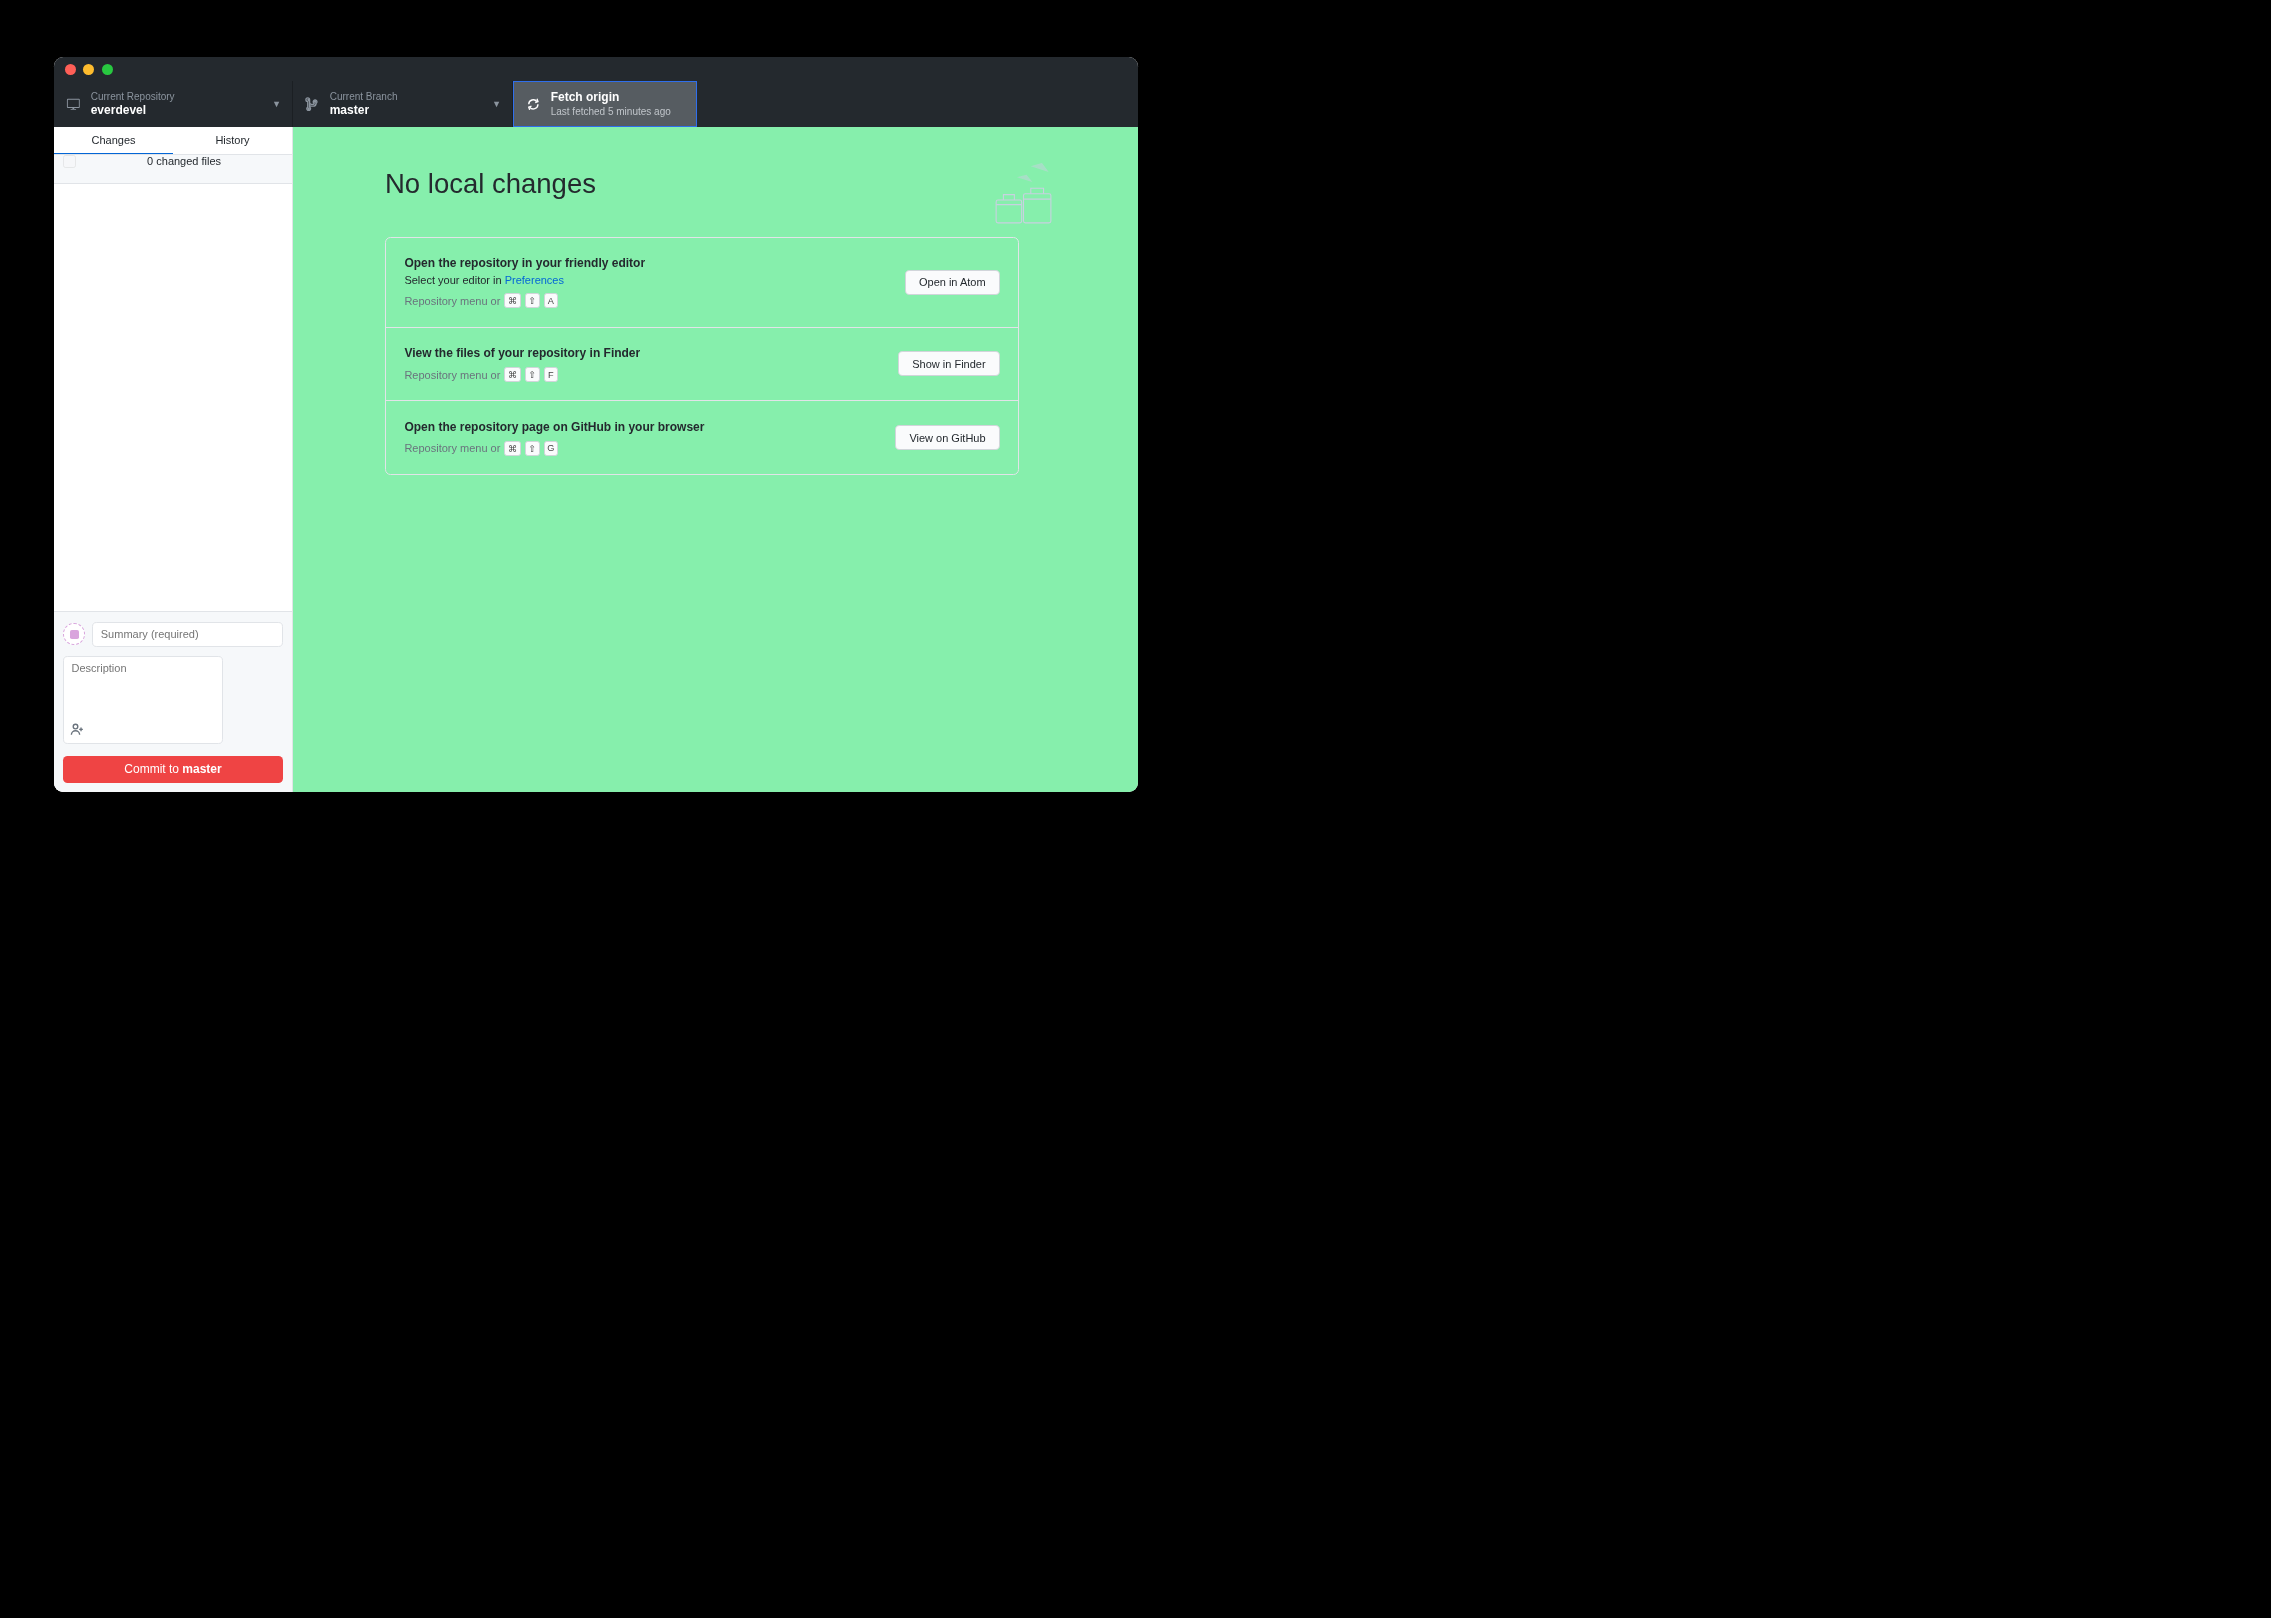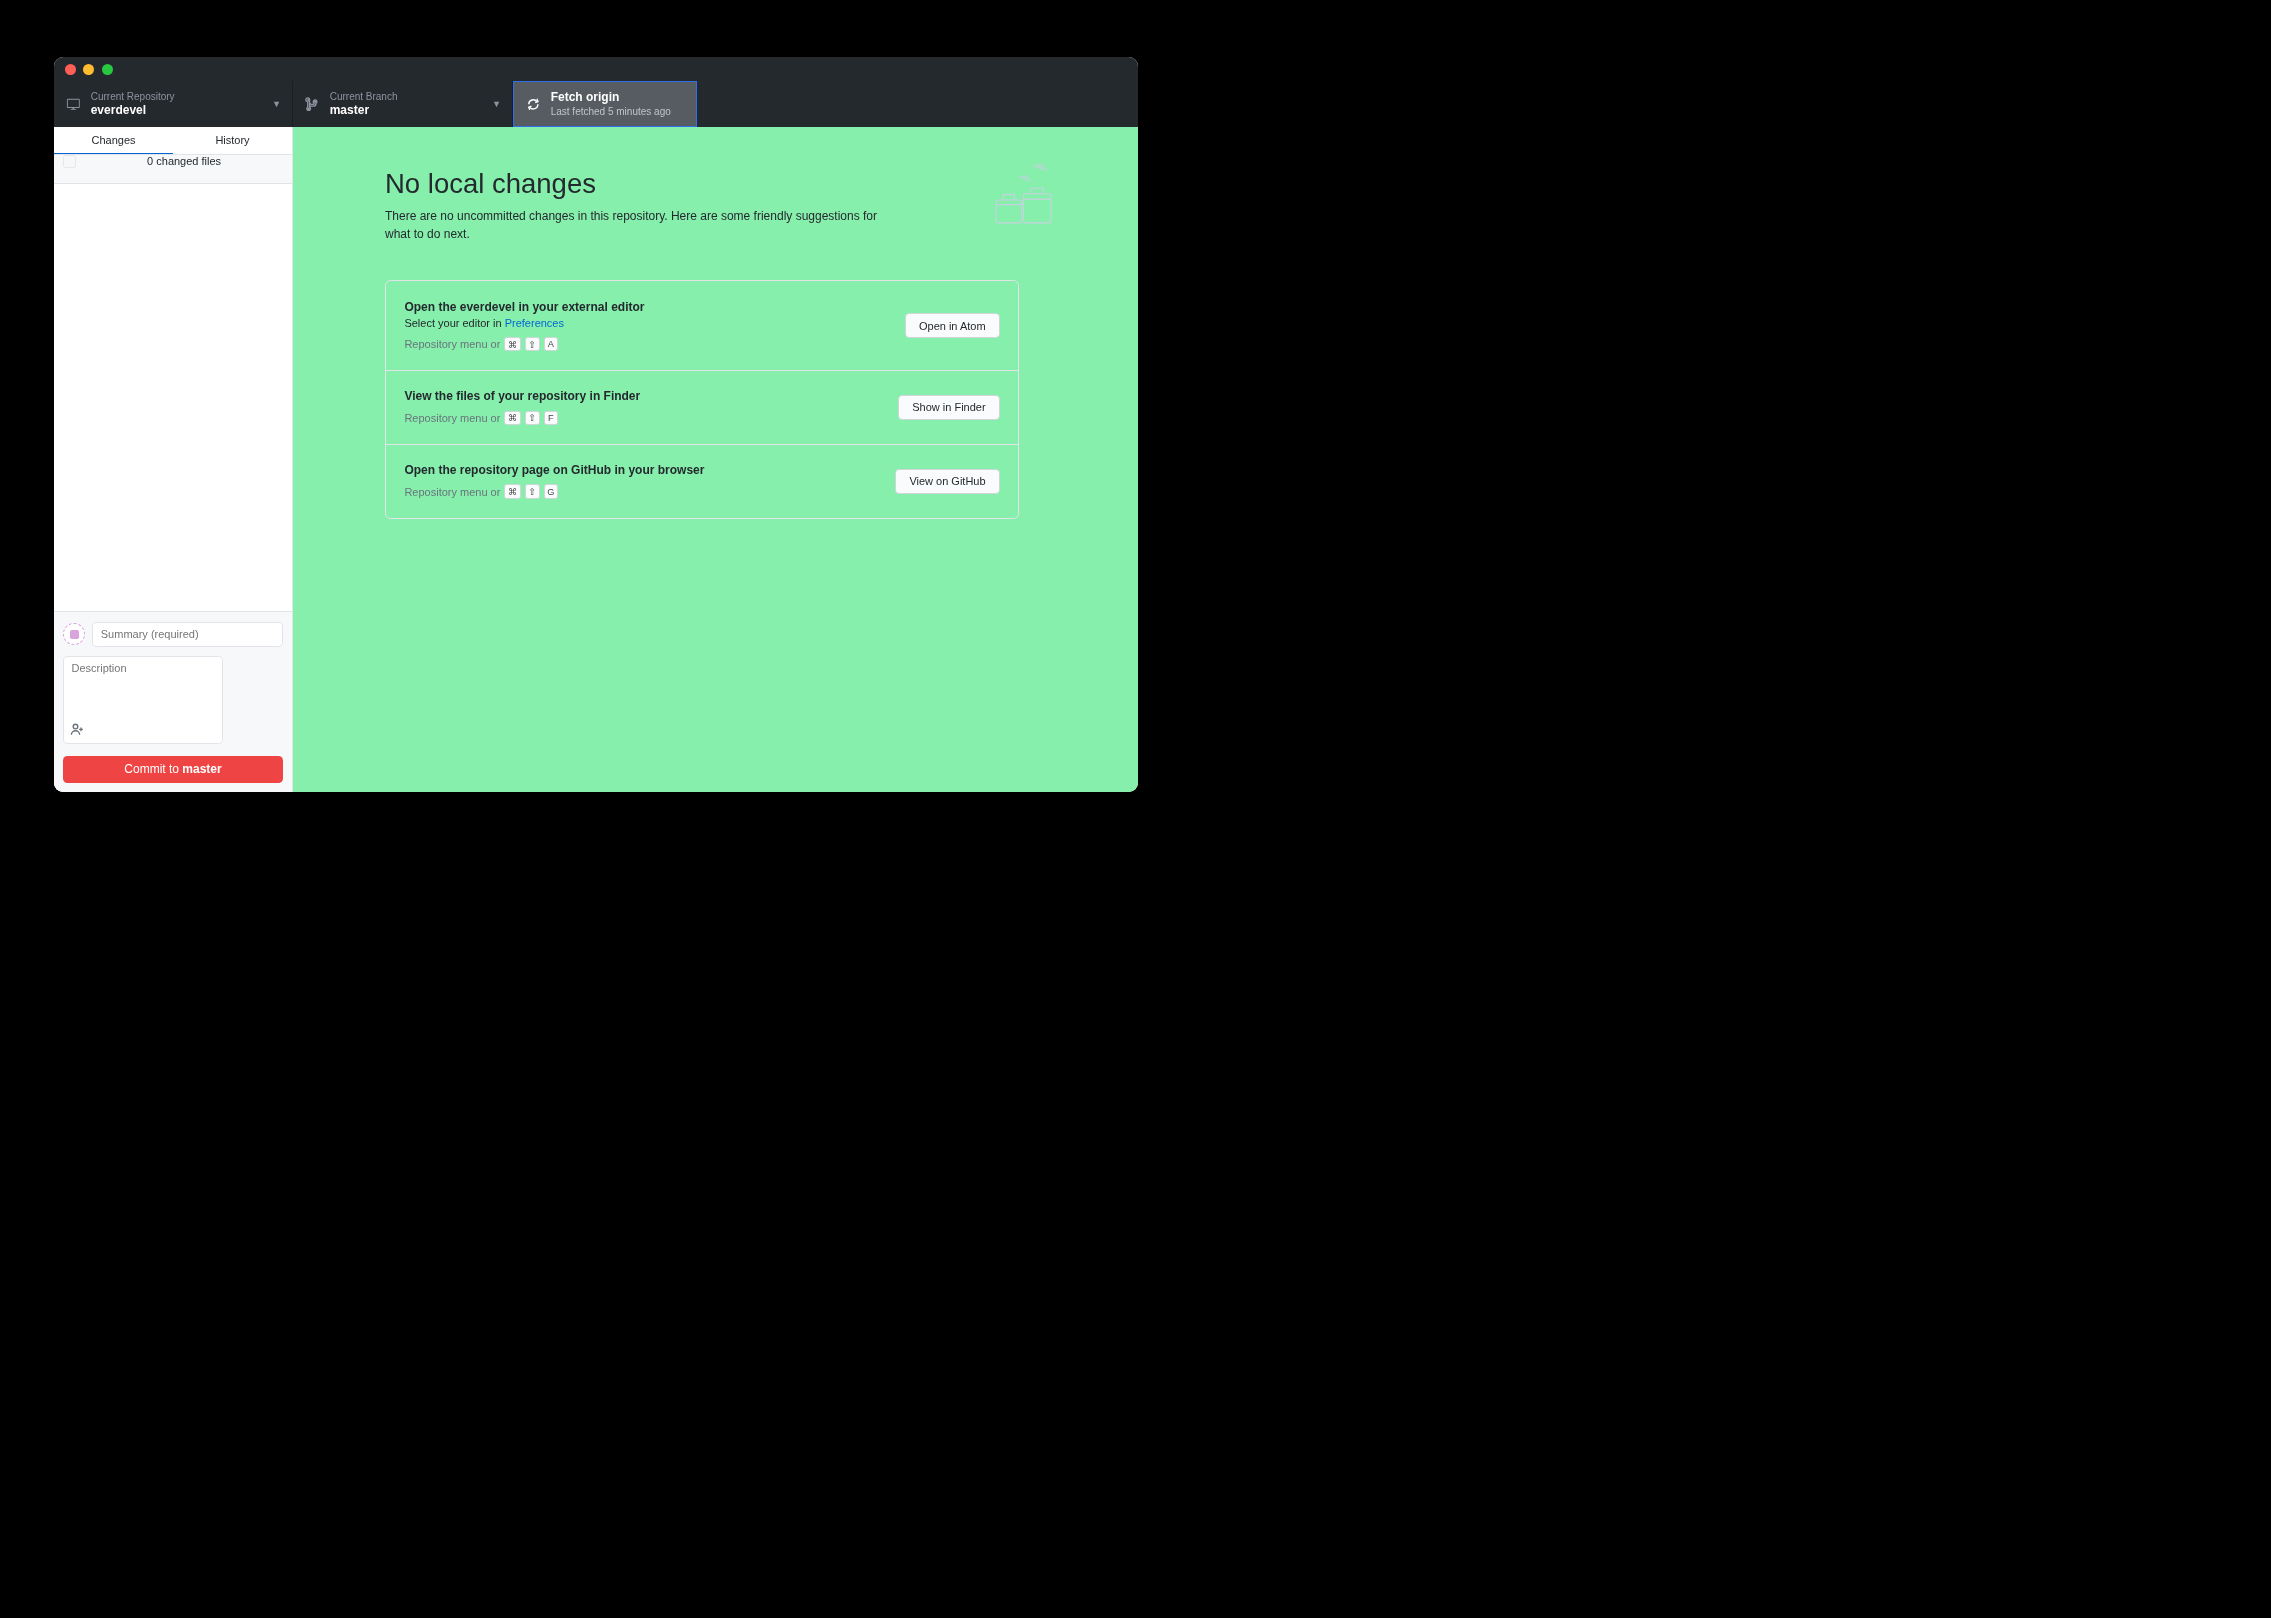--- a/index.html
+++ b/index.html
@@ -277,37 +277,36 @@
         </div>
         <button class="commit-btn">
           <span>Commit to </span><b>master</b>
         </button>
       </div>
     </div>
 
     <div class="main">
       <div class="main-head">
         <h1 class="main-title">No local changes</h1>
-        <p class="main-sub">There are no uncommitted changes in this repository. Here are some friendly suggestions for what to do next.</p>
         <div class="illus">
           <svg viewBox="0 0 80 80" fill="none" stroke="#c8d1e0" stroke-width="1.2">
             <path d="M50 8 l10 -3 l6 8 z" fill="#c8d1e0" opacity=".5"></path>
             <path d="M35 20 l8 -2 l5 6 z" fill="#c8d1e0" opacity=".5"></path>
             <rect x="10" y="45" width="28" height="25" rx="2"></rect>
             <rect x="40" y="38" width="30" height="32" rx="2"></rect>
             <path d="M10 50 h28 M40 44 h30"></path>
             <path d="M18 45 v-6 h12 v6 M48 38 v-6 h14 v6"></path>
           </svg>
         </div>
       </div>
 
       <div class="suggestions" id="suggestions">
           <div class="suggestion">
             <div class="sugg-left">
-              <div class="sugg-title">Open the everdevel in your external editor</div>
+              <div class="sugg-title">Open the repository in your friendly editor</div>
               <div class="sugg-sub">Select your editor in <a href="#">Preferences</a></div>
               <div class="sugg-hint">
                 <span>Repository menu or</span>
                 <span class="key">⌘</span>
                 <span class="key">⇧</span>
                 <span class="key">A</span>
               </div>
             </div>
             <button class="sugg-btn">Open in Atom</button>
           </div>

